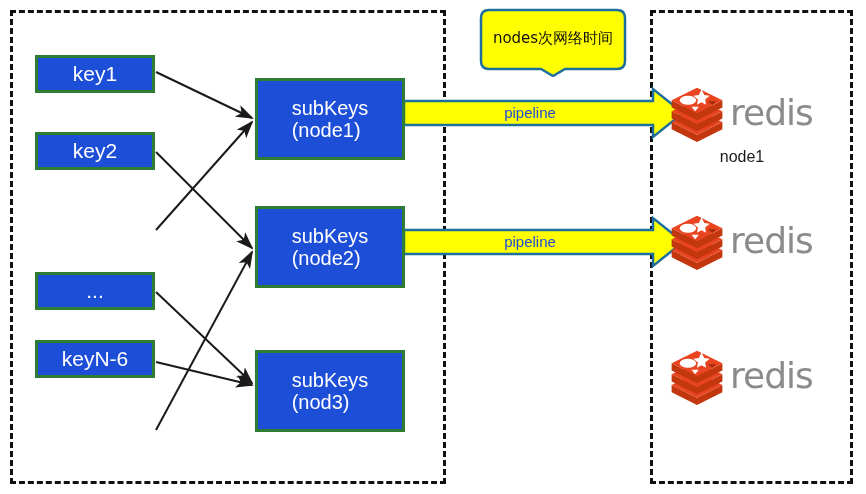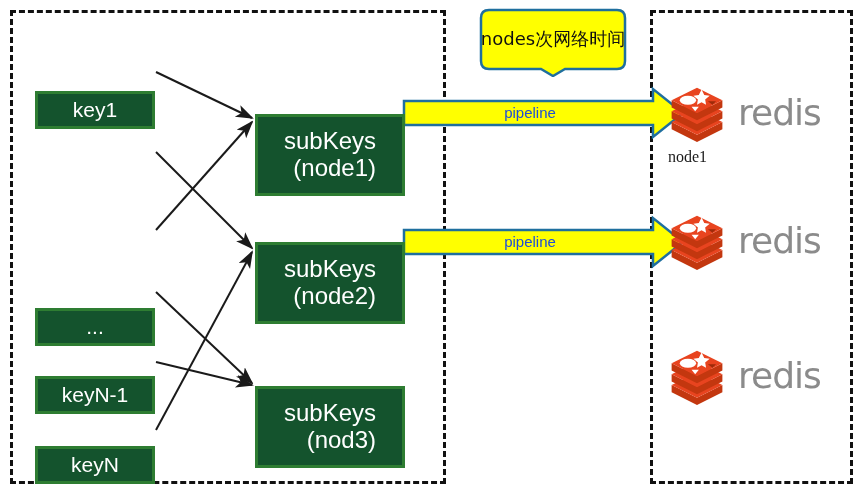--- a/index.html
+++ b/index.html
@@ -33,43 +33,42 @@
   #group-cluster {
     left: 650px;
     top: 10px;
     width: 203px;
     height: 474px;
   }
   
   .box {
     position: absolute;
     box-sizing: border-box;
-    background: #14532d;
+    background: #1d4ed8;
     border: 3px solid #2e7d32;
     color: #ffffff;
     display: flex;
     align-items: center;
     justify-content: center;
-    text-align: right;
+    text-align: left;
     line-height: 1.12;
     white-space: pre-line;
     z-index: 4;
-    margin-top: 36px;
   }
   .key-box {
     left: 35px;
     width: 120px;
     height: 38px;
     font-size: 21px;
   }
   .subkey-box {
     left: 255px;
     width: 150px;
     height: 82px;
-    font-size: 24px;
+    font-size: 20px;
   }
   
   #wires, #pipes {
     position: absolute;
     left: 0;
     top: 0;
     width: 866px;
     height: 494px;
     overflow: visible;
   }
@@ -86,21 +85,21 @@
   }
   #callout .bubble-text {
     position: absolute;
     left: 0;
     top: 0;
     width: 148px;
     height: 61px;
     display: flex;
     align-items: center;
     justify-content: center;
-    font-size: 18px;
+    font-size: 15px;
     color: #111111;
     font-family: "DejaVu Sans", "Liberation Sans", sans-serif;
   }
   
   .pipe-label {
     position: absolute;
     font-size: 15px;
     color: #1d4ed8;
     z-index: 7;
     text-align: center;
@@ -109,36 +108,37 @@
   
   .redis-node {
     position: absolute;
     left: 668px;
     width: 170px;
     z-index: 5;
   }
   .redis-row {
     display: flex;
     align-items: center;
-    gap: 12px;
+    gap: 4px;
     height: 62px;
   }
   .redis-word {
     font-size: 36px;
     color: #8b8b8b;
     font-family: "DejaVu Sans", "Liberation Sans", sans-serif;
     letter-spacing: -1px;
     line-height: 1;
   }
   .redis-caption {
     font-size: 16px;
     color: #1a1a1a;
+    text-align: center;
     width: 148px;
     margin-top: 4px;
-    font-family: Liberation Serif, serif;
+    font-family: Liberation Sans, sans-serif;
   }
 </style>
 </head>
 <body>
 
 <div id="canvas">
 
   <div id="group-client" class="dashed-group"></div>
   <div id="group-cluster" class="dashed-group"></div>
 
@@ -159,23 +159,23 @@
   </svg>
 
   <svg id="pipes" viewBox="0 0 866 494" xmlns="http://www.w3.org/2000/svg">
     <g stroke="#1f6f9e" stroke-width="2.5" fill="#ffff00" stroke-linejoin="miter">
       <path d="M404,101 L653,101 L653,89 L683,113 L653,137 L653,125 L404,125 z"></path>
       <path d="M404,230 L653,230 L653,218 L683,242 L653,266 L653,254 L404,254 z"></path>
     </g>
   </svg>
 
   <div class="box key-box" style="top:55px">key1</div>
+  <div class="box key-box" style="top:132px">key2</div>
   <div class="box key-box" style="top:272px">...</div>
-  <div class="box key-box" style="top:340px">keyN-1</div>
-  <div class="box key-box" style="top:410px">keyN</div>
+  <div class="box key-box" style="top:340px">keyN-6</div>
 
   <div class="box subkey-box" style="top:78px">subKeys
 (node1)</div>
   <div class="box subkey-box" style="top:206px">subKeys
 (node2)</div>
   <div class="box subkey-box" style="top:350px">subKeys
 (nod3)</div>
 
   <div class="pipe-label" style="left:470px; top:104px">pipeline</div>
   <div class="pipe-label" style="left:470px; top:233px">pipeline</div>

